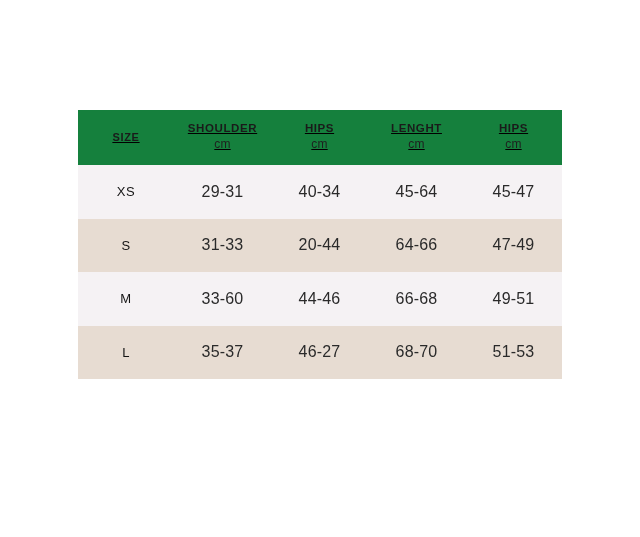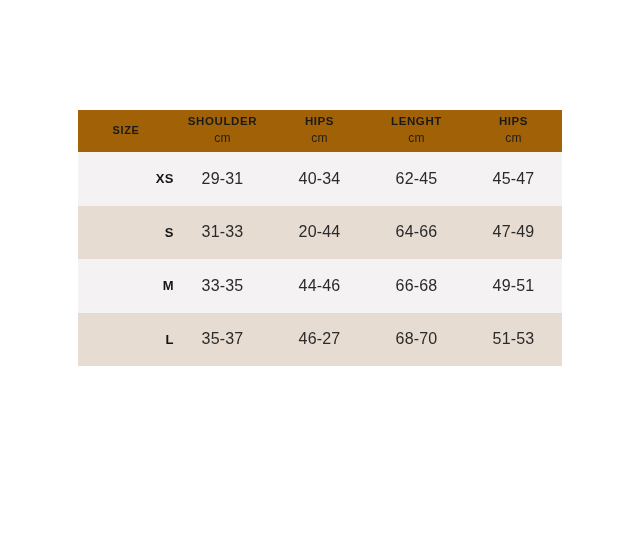--- a/index.html
+++ b/index.html
@@ -30,22 +30,23 @@
     width: 484px;
     border-collapse: collapse;
     table-layout: fixed;
   }
 
   .size-chart col.c-size   { width: 96px; }
   .size-chart col.c-data   { width: 97px; }
 
   
   .chart-head-row {
-    background: #a16207;
-    height: 42px;
+    background: #15803d;
+    height: 55px;
+    text-decoration: underline;
   }
   .chart-head-cell {
     text-align: center;
     vertical-align: middle;
     padding: 0;
   }
   .head-main {
     display: block;
     font-size: 11.5px;
     font-weight: bold;
@@ -65,24 +66,24 @@
     font-size: 11px;
     letter-spacing: 0.7px;
   }
 
   
   .chart-row { height: 53.5px; }
   .chart-row.row-light { background: #f5f2f4; }
   .chart-row.row-dark  { background: #e7dcd2; }
 
   .cell-size {
-    text-align: right;
+    text-align: center;
     vertical-align: middle;
     font-size: 13px;
-    font-weight: bold;
+    font-weight: normal;
     letter-spacing: 0.5px;
     color: #141414;
     padding: 0;
   }
   .cell-value {
     text-align: center;
     vertical-align: middle;
     font-size: 16px;
     font-weight: normal;
     letter-spacing: 0.2px;
@@ -133,35 +134,35 @@
 
       </tr>
     </thead>
 
     <tbody>
 
       <tr class="chart-row row-light">
         <td class="cell-size">XS</td>
         <td class="cell-value">29-31</td>
         <td class="cell-value">40-34</td>
-        <td class="cell-value">62-45</td>
+        <td class="cell-value">45-64</td>
         <td class="cell-value">45-47</td>
       </tr>
 
       <tr class="chart-row row-dark">
         <td class="cell-size">S</td>
         <td class="cell-value">31-33</td>
         <td class="cell-value">20-44</td>
         <td class="cell-value">64-66</td>
         <td class="cell-value">47-49</td>
       </tr>
 
       <tr class="chart-row row-light">
         <td class="cell-size">M</td>
-        <td class="cell-value">33-35</td>
+        <td class="cell-value">33-60</td>
         <td class="cell-value">44-46</td>
         <td class="cell-value">66-68</td>
         <td class="cell-value">49-51</td>
       </tr>
 
       <tr class="chart-row row-dark">
         <td class="cell-size">L</td>
         <td class="cell-value">35-37</td>
         <td class="cell-value">46-27</td>
         <td class="cell-value">68-70</td>

